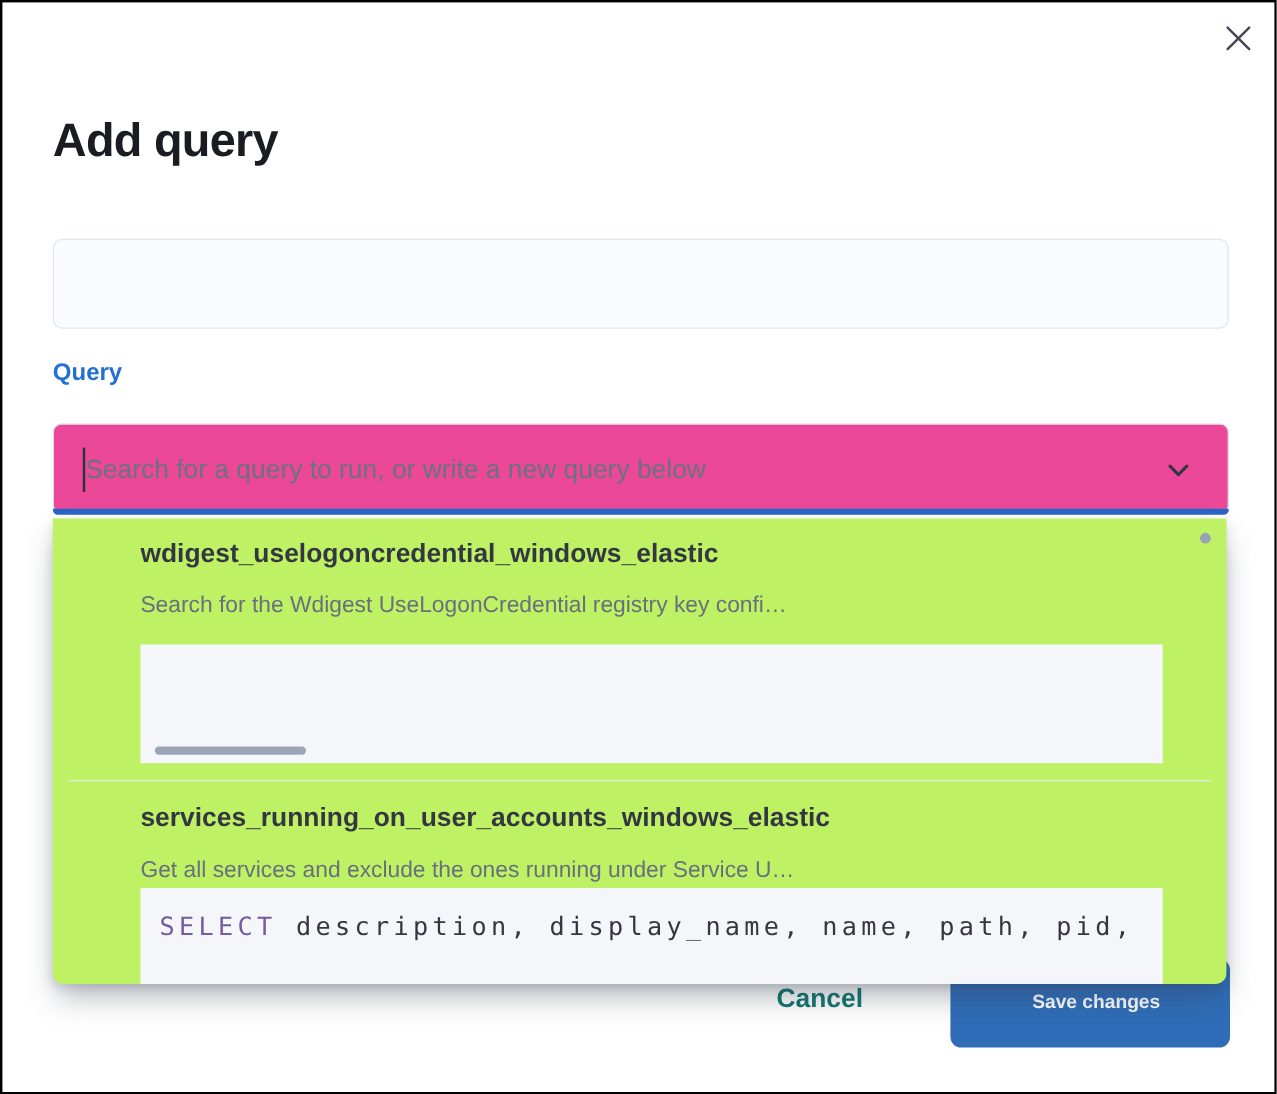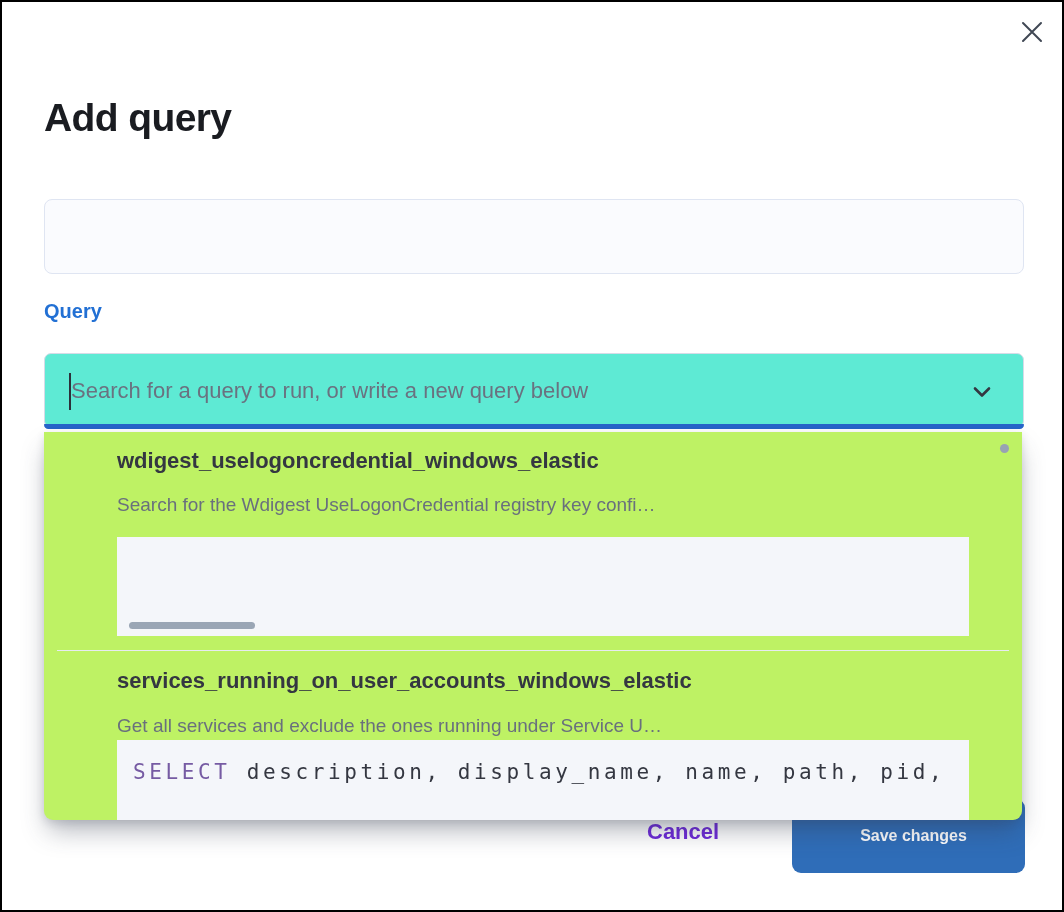--- a/index.html
+++ b/index.html
@@ -18,21 +18,21 @@
   .field-label{position:absolute;left:42px;top:158px;font-size:20px;font-weight:400;color:#343741;margin-top:45px;}
   .label-input{position:absolute;left:42px;top:197px;width:980px;height:75px;box-sizing:border-box;
     border:1px solid #dfe5f2;border-radius:8px;background:#fafbfe;font-size:22px;color:#343741;
     padding:0 18px;outline:none;}
   
   .query-label{position:absolute;left:42px;top:298px;font-size:20px;font-weight:700;color:#2270d4;}
   .schema-link{position:absolute;right:42px;top:309px;display:flex;align-items:center;gap:9px;
     font-size:20px;font-weight:700;color:#2270d4;text-decoration:none;cursor:pointer;}
   
   .combobox{position:absolute;left:42px;top:351px;width:980px;height:75px;box-sizing:border-box;
-    border:1px solid #d5dbe7;border-radius:7px;background:#5eead4;}
+    border:1px solid #d5dbe7;border-radius:7px;background:#ec4899;}
   .combobox::after{content:"";position:absolute;left:-1px;right:-1px;bottom:-2px;height:5px;
     background:#2765c9;border-radius:1px 1px 6px 6px;}
   .combo-input{position:absolute;left:26px;top:1px;height:71px;width:820px;border:none;outline:none;
     background:transparent;font-family:"Liberation Sans",sans-serif;font-size:22px;color:#343741;padding:0;}
   .combo-input::placeholder{color:#6a7280;opacity:1;}
   .text-caret{position:absolute;left:24px;top:19px;width:2px;height:37px;background:#2c313a;}
   .combo-chevron{position:absolute;right:24px;top:21px;width:34px;height:34px;background:none;border:none;
     display:flex;align-items:center;justify-content:center;cursor:pointer;padding:0;}
   
   .panel{position:absolute;left:42px;top:430px;width:978px;height:388px;background:#bef264;
@@ -48,21 +48,21 @@
     font-family:"DejaVu Sans Mono","Liberation Mono",monospace;font-size:21px;letter-spacing:3.6px;color:#343741;}
   .tok-kw{color:#765ba3;}
   .tok-str{color:#b04a6d;}
   .tok-plain{color:#343741;}
   .h-thumb{position:absolute;left:12px;bottom:7px;width:126px;height:7px;border-radius:4px;background:#9aa6b5;}
   .separator{position:absolute;left:13px;right:13px;top:218px;height:1px;background:#e7ebf1;}
   .t1{top:16px;} .d1{top:62px;} .c1{top:105px;}
   .t2{top:236px;} .d2{top:283px;} .c2{top:308px;}
   
   .cancel-btn{position:absolute;left:645px;top:817px;z-index:1;background:none;border:none;cursor:pointer;
-    font-family:"Liberation Sans",sans-serif;font-size:22px;font-weight:600;color:#6d28d9;padding:0;}
+    font-family:"Liberation Sans",sans-serif;font-size:22px;font-weight:600;color:#0f766e;padding:0;}
   .save-btn{position:absolute;left:790px;top:797px;width:233px;height:74px;z-index:1;border:none;cursor:pointer;
     background:#2f6db8;border-radius:9px;display:flex;align-items:center;justify-content:center;
     font-family:"Liberation Sans",sans-serif;font-size:16px;font-weight:600;color:#fff;padding-left:16px;}
 </style>
 </head>
 <body>
 
 <div class="frame">
 
   <button class="close-btn">

